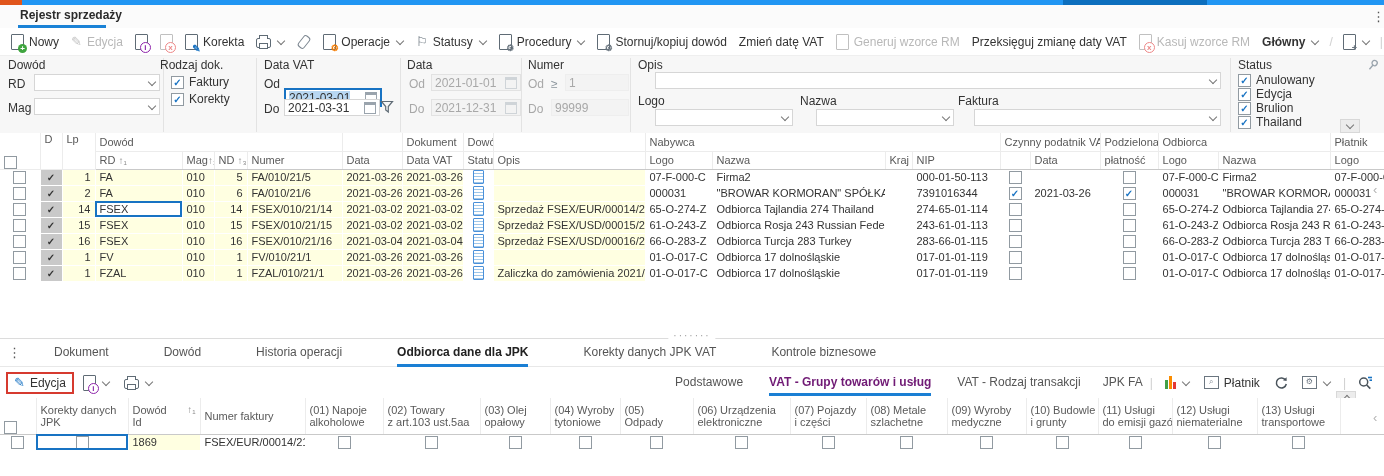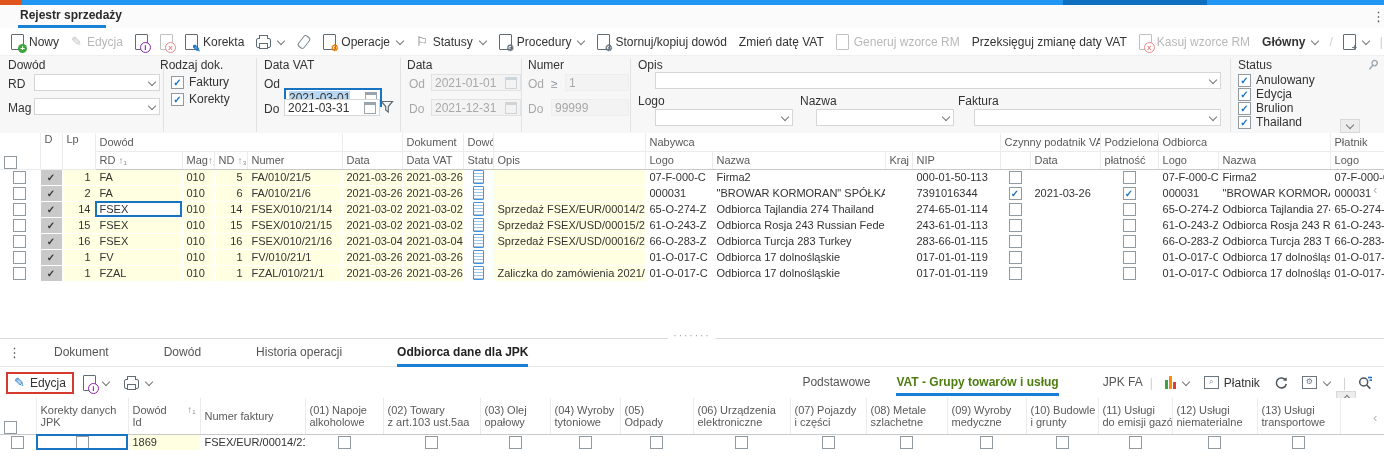--- a/index.html
+++ b/index.html
@@ -80,21 +80,21 @@
   .scrollarrow{position:absolute;color:#b5b5b5;font-size:13px}
   
   .splitline{position:absolute;top:338px;left:0;width:1384px;height:1px;background:#dcdcdc}
   .splitdots{position:absolute;top:331px;left:50%;transform:translateX(-50%);color:#9e9e9e;font-size:10px;letter-spacing:2px;background:#fff;padding:0 5px;line-height:9px}
   .btabs{position:absolute;top:339px;left:0;width:1384px;height:28px;background:#fff;border-bottom:1px solid #e8e8e8;display:flex;align-items:center;gap:55px;padding-left:8px;box-sizing:border-box}
   .btab{color:#555;white-space:nowrap;padding:7px 0 5px;border-bottom:3px solid transparent;flex:none}
   .btab.active{color:#222;font-weight:bold;border-bottom:3px solid #1a7fd4}
   .btb{position:absolute;top:368px;left:0;width:1384px;height:29px;background:#fff;display:flex;align-items:center;padding:0 6px;gap:4px;box-sizing:border-box}
   .redbox{display:inline-flex;border:2px solid #d63a2f;padding:1px 3px;align-items:center;flex:none}
   .subtab{color:#555;white-space:nowrap;padding:6px 0 4px;border-bottom:3px solid transparent;flex:none}
-  .subtab.active{color:#4d7c0f;font-weight:bold;border-bottom:3px solid #1a7fd4}
+  .subtab.active{color:#701a75;font-weight:bold;border-bottom:3px solid #1a7fd4}
 </style>
 </head>
 <body>
 
 <div class="topbar">
   <div class="seg-orange"></div>
   <div class="seg-dark"></div>
 </div>
 
 <div class="tabbar">
@@ -539,20 +539,22 @@
 
 <div class="splitline"></div>
 <span class="splitdots">·······</span>
 
 <div class="btabs">
   <span class="vdots">⋮</span>
   <span class="btab" style="margin-left:-22px">Dokument</span>
   <span class="btab">Dowód</span>
   <span class="btab">Historia operacji</span>
   <span class="btab active">Odbiorca dane dla JPK</span>
+  <span class="btab">Korekty danych JPK VAT</span>
+  <span class="btab">Kontrole biznesowe</span>
 </div>
 
 <div class="btb">
   <span class="redbox">
     <span class="btn" style="padding:1px 3px">
         <span class="pencil">✎</span>
         <span>Edycja</span>
       </span>
   </span>
   <span class="btn">
@@ -562,20 +564,21 @@
       <span class="cv"></span>
     </span>
   <span class="btn">
       <span class="printer"></span>
       <span class="cv"></span>
     </span>
   <span class="subtab" style="margin-left:auto">Podstawowe</span>
   <span style="width:18px;flex:none"></span>
   <span class="subtab active">VAT - Grupy towarów i usług</span>
   <span style="width:18px;flex:none"></span>
+  <span class="subtab">VAT - Rodzaj transakcji</span>
   <span style="width:14px;flex:none"></span>
   <span class="subtab">JPK FA</span>
   <span class="sep">|</span>
   <span class="btn">
       <span class="bars">
         <i class="g"></i>
         <i class="o"></i>
         <i class="r"></i>
       </span>
       <span class="cv"></span>

